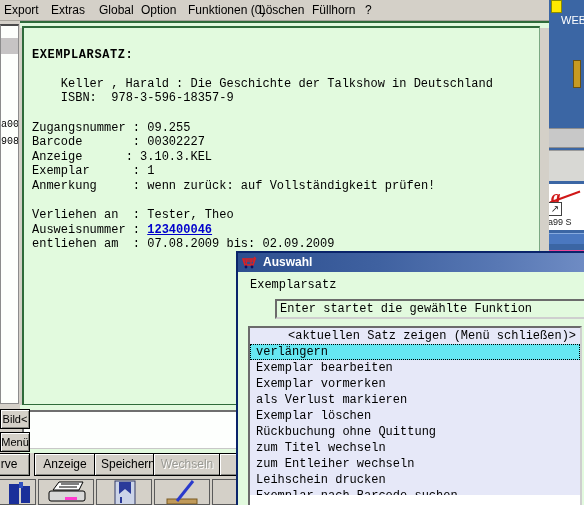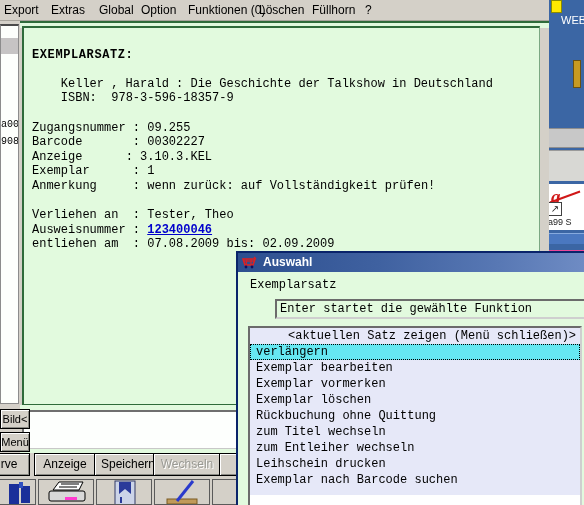--- a/index.html
+++ b/index.html
@@ -524,20 +524,21 @@
 
     <div class="dlg-body">
       <div class="dlg-heading">Exemplarsatz</div>
       <div class="dlg-prompt">Enter startet die gewählte Funktion</div>
 
       <div class="dlg-list">
         <div class="list-item indented">&lt;aktuellen Satz zeigen (Menü schließen)&gt;</div>
         <div class="list-item selected">verlängern</div>
         <div class="list-item">Exemplar bearbeiten</div>
         <div class="list-item">Exemplar vormerken</div>
+        <div class="list-item">als Verlust markieren</div>
         <div class="list-item">Exemplar löschen</div>
         <div class="list-item">Rückbuchung ohne Quittung</div>
         <div class="list-item">zum Titel wechseln</div>
         <div class="list-item">zum Entleiher wechseln</div>
         <div class="list-item">Leihschein drucken</div>
         <div class="list-item">Exemplar nach Barcode suchen</div>
         <div class="dlg-list-bottom"></div>
       </div>
     </div>
   </div>

